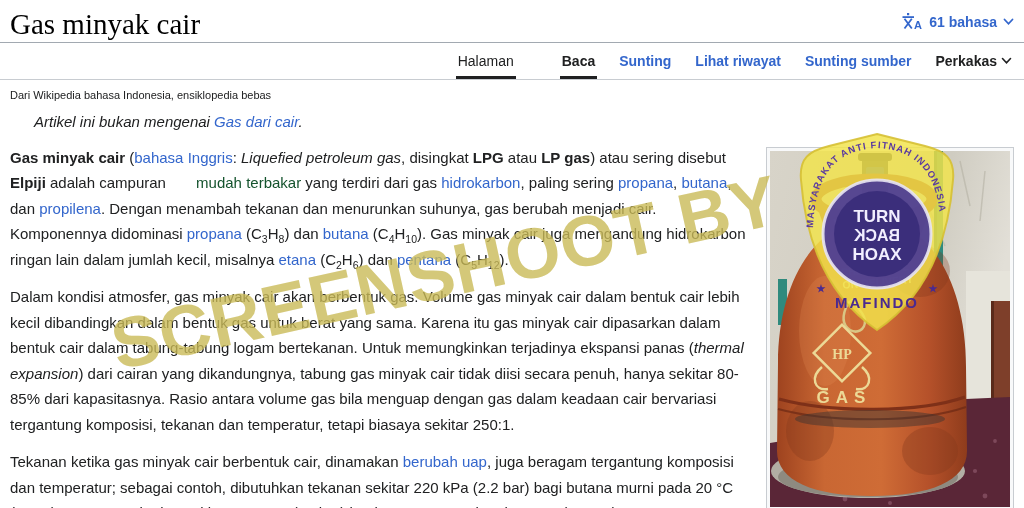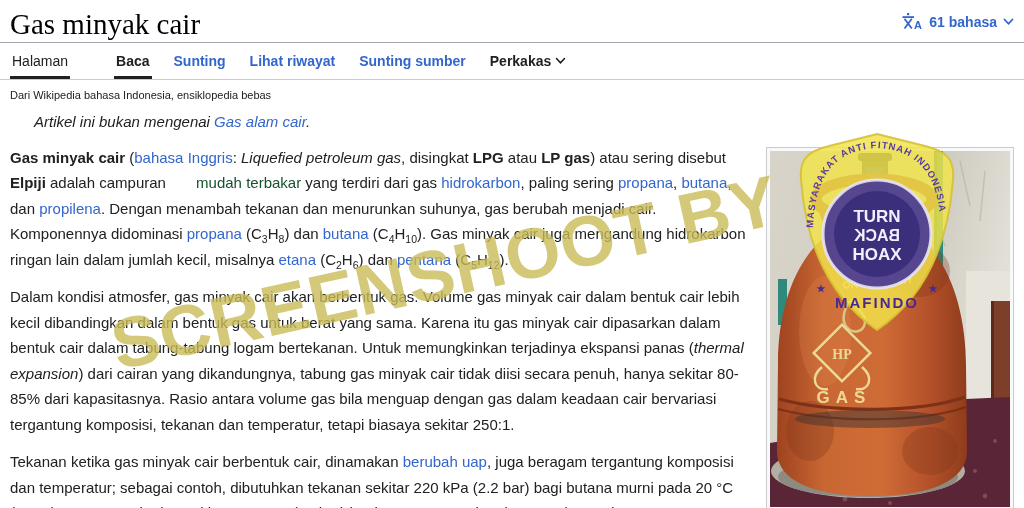--- a/index.html
+++ b/index.html
@@ -16,21 +16,21 @@
   }
   h1.page-title {
     margin:0; font-family:"Liberation Serif","DejaVu Serif",serif;
     font-size:29px; font-weight:400; line-height:36px; color:#000;
   }
   .lang-button {
     display:flex; align-items:center; gap:6px; color:#3366cc;
     font-size:14px; font-weight:bold; margin-bottom:12px; cursor:pointer;
   }
   .tab-row {
-    display:flex; justify-content:flex-start; align-items:stretch;
+    display:flex; justify-content:flex-end; align-items:stretch;
     border-bottom:1px solid #c8ccd1; height:37px; padding:0 10px;
     font-size:14px;
   }
   .tabs-left, .tabs-right { display:flex; align-items:stretch; }
   .tab {
     display:flex; align-items:center; gap:4px; padding:0 2px;
     text-decoration:none; color:#3366cc; line-height:36px;
   }
   .tabs-left .tab { margin-right:24px; }
   .tabs-right .tab { margin-left:20px;font-weight:bold; }
@@ -102,21 +102,21 @@
         <path d="M1.5 1.5 L5.5 5.8 L9.5 1.5" stroke="#202122" stroke-width="1.6" fill="none" stroke-linecap="round"></path>
       </svg>
     </a>
   </div>
 </div>
 
 <div class="subtitle">Dari Wikipedia bahasa Indonesia, ensiklopedia bebas</div>
 
 <div class="content">
 
-  <div class="hatnote"><span>Artikel ini bukan mengenai </span><a href="#" class="seg-link">Gas alam cair</a><span>.</span></div>
+  <div class="hatnote"><span>Artikel ini bukan mengenai </span><a href="#" class="seg-link">Gas dari cair</a><span>.</span></div>
 
   <div class="thumb">
     <svg class="photo" width="240" height="356" viewBox="0 0 240 356">
       <defs>
         <linearGradient id="cyl" x1="0" y1="0" x2="1" y2="0">
           <stop offset="0" stop-color="#9e431f"></stop>
           <stop offset="0.25" stop-color="#c96733"></stop>
           <stop offset="0.55" stop-color="#cf6c36"></stop>
           <stop offset="0.8" stop-color="#b5512a"></stop>
           <stop offset="1" stop-color="#8f3c1c"></stop>

